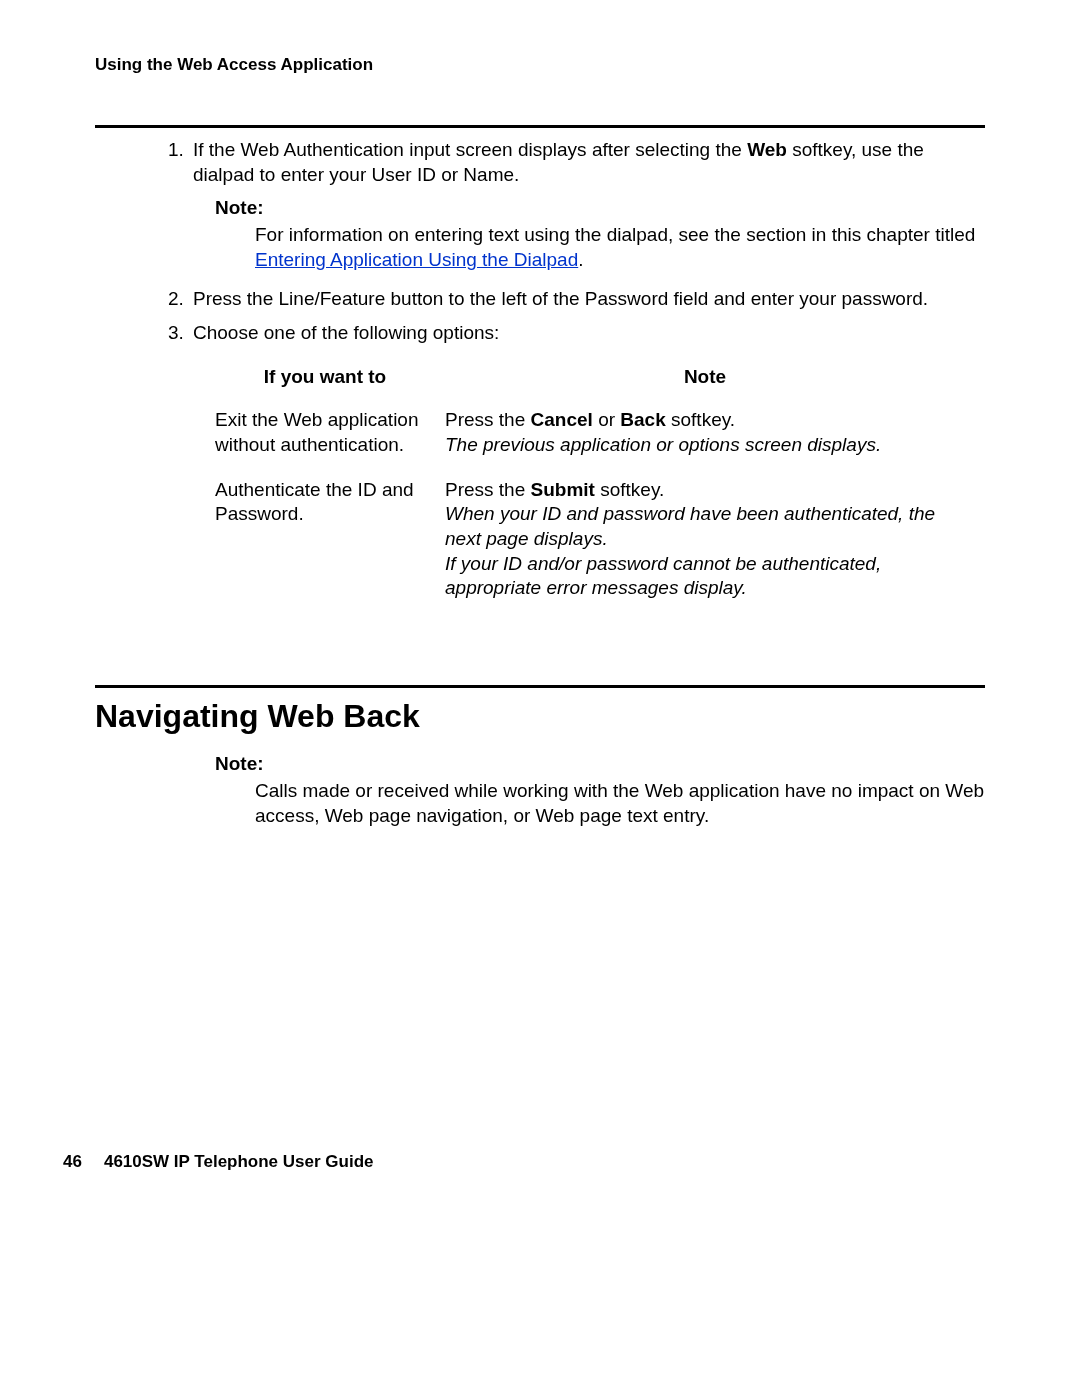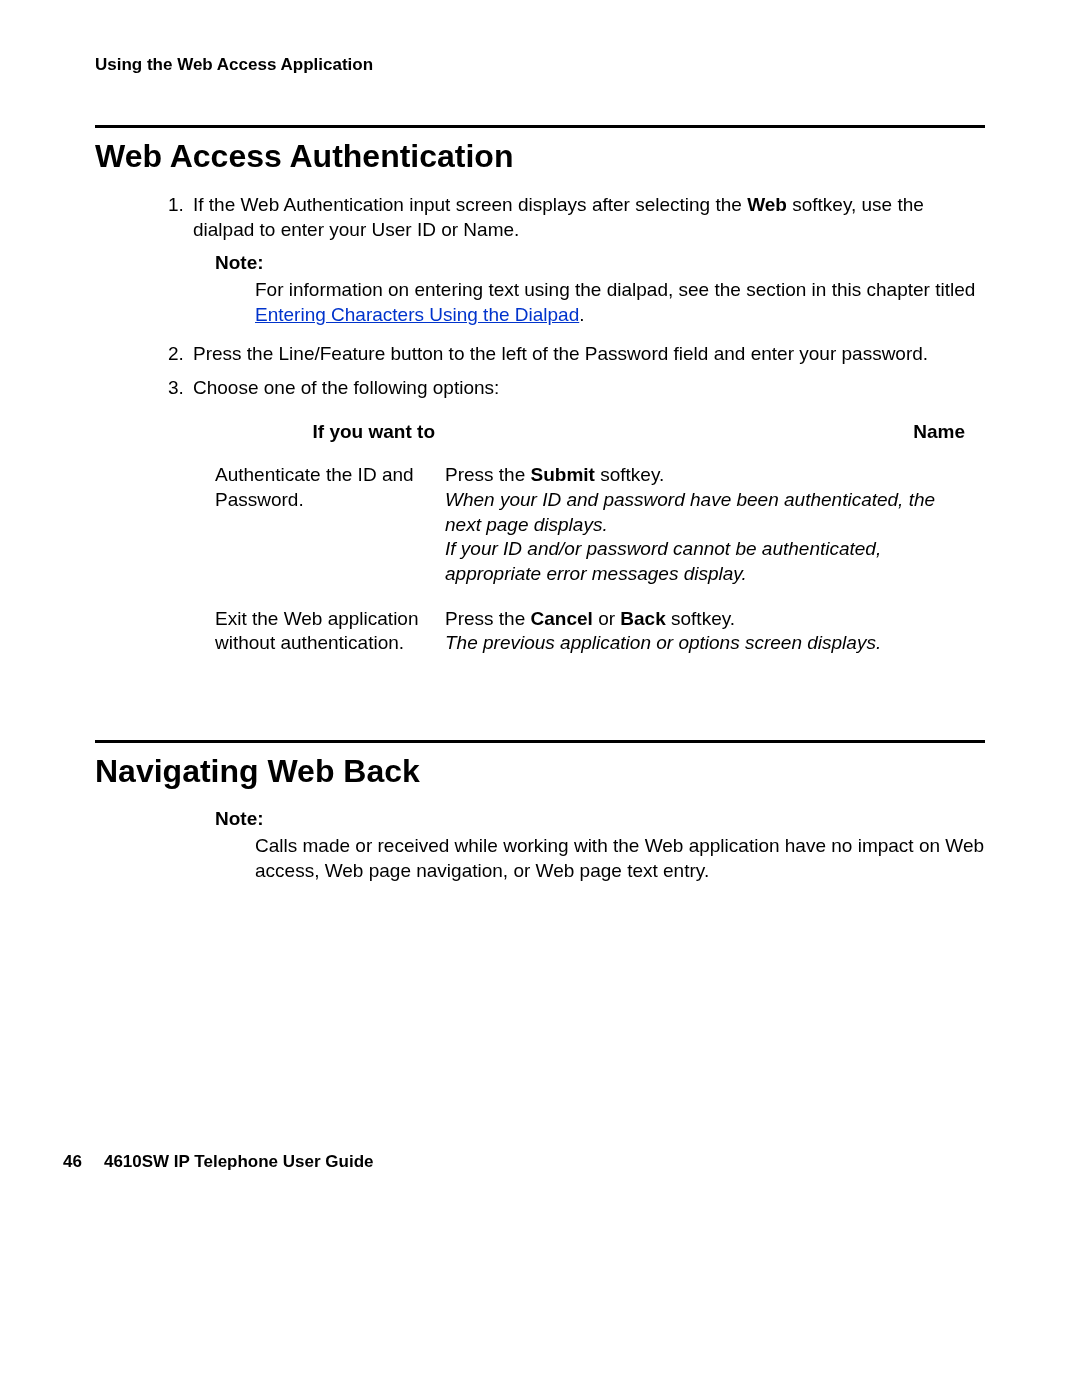--- a/index.html
+++ b/index.html
@@ -61,21 +61,21 @@
     text-decoration: underline;
   }
   table.opts {
     border-collapse: collapse;
     margin-left: 80px;
     margin-top: 14px;
     font-size: 19px;
     width: 760px;
   }
   table.opts th {
-    text-align: right;
+    text-align: center;
     font-weight: bold;
     padding: 6px 10px 14px 0;
     vertical-align: top;
   }
   table.opts td {
     text-align: left;
     padding: 6px 10px 14px 0;
     vertical-align: top;
     line-height: 1.3;
   }
@@ -93,65 +93,64 @@
   .footer .pg { margin-right: 22px; }
 </style>
 </head>
 <body>
 
 <div class="page">
 
   <div class="running-head">Using the Web Access Application</div>
 
   <hr class="rule">
-  <h1 class="section">Web Access Authentication</h1>
 
   <div class="body-indent">
 
     <ol class="steps">
       <li>
         <span>If the Web Authentication input screen displays after selecting the </span><span class="bold">Web</span><span> softkey, use the dialpad to enter your User ID or Name.</span>
       </li>
     </ol>
 
     <div class="note-label">Note:</div>
     <div class="note-body">
-      <span>For information on entering text using the dialpad, see the section in this chapter titled </span><a href="#" class="xref">Entering Characters Using the Dialpad</a><span>.</span>
+      <span>For information on entering text using the dialpad, see the section in this chapter titled </span><a href="#" class="xref">Entering Application Using the Dialpad</a><span>.</span>
     </div>
 
     <ol class="steps" start="2">
       <li>Press the Line/Feature button to the left of the Password field and enter your password.</li>
       <li>Choose one of the following options:</li>
     </ol>
 
     <table class="opts">
       <colgroup>
           <col class="c1">
           <col>
         </colgroup>
       <thead>
         <tr>
           <th>If you want to</th>
-          <th>Name</th>
+          <th>Note</th>
         </tr>
       </thead>
       <tbody>
+        <tr>
+          <td>Exit the Web application without authentication.</td>
+          <td>
+            <span>Press the </span><span class="bold">Cancel</span><span> or </span><span class="bold">Back</span><span> softkey.</span><br>
+            <span class="italic">The previous application or options screen displays.</span>
+          </td>
+        </tr>
         <tr>
           <td>Authenticate the ID and Password.</td>
           <td>
             <span>Press the </span><span class="bold">Submit</span><span> softkey.</span><br>
             <span class="italic">When your ID and password have been authenticated, the next page displays.</span><br>
             <span class="italic">If your ID and/or password cannot be authenticated, appropriate error messages display.</span>
-          </td>
-        </tr>
-        <tr>
-          <td>Exit the Web application without authentication.</td>
-          <td>
-            <span>Press the </span><span class="bold">Cancel</span><span> or </span><span class="bold">Back</span><span> softkey.</span><br>
-            <span class="italic">The previous application or options screen displays.</span>
           </td>
         </tr>
       </tbody>
     </table>
   </div>
 
   <div class="section-gap"></div>
 
   <hr class="rule">
   <h1 class="section">Navigating Web Back</h1>

